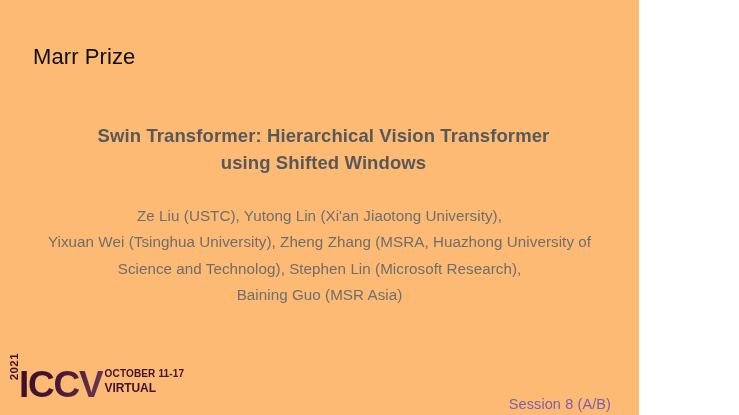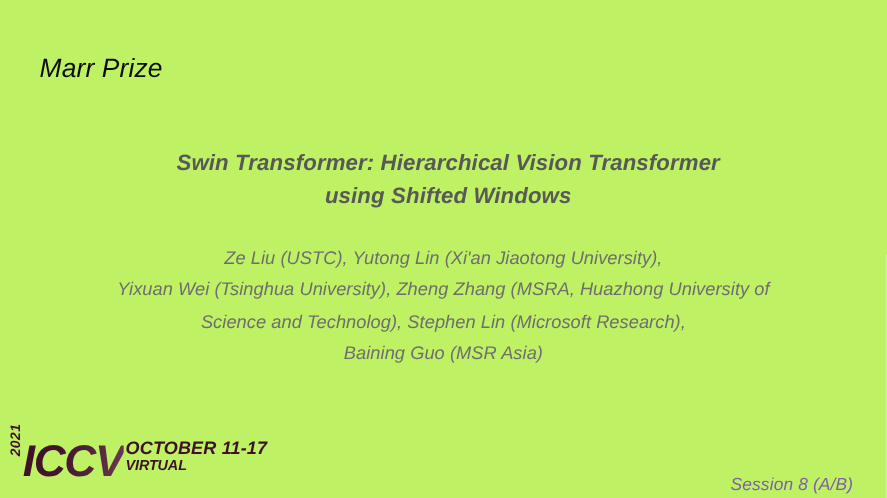--- a/index.html
+++ b/index.html
@@ -8,25 +8,24 @@
     padding: 0;
     background: #ffffff;
   }
   body {
     font-family: "Liberation Sans", sans-serif;
     -webkit-font-smoothing: antialiased;
   }
 
   .slide {
     position: relative;
-    width: 739px;
+    width: 639px;
     height: 415px;
-    background: #bef264;
+    background: #fdba74;
     overflow: hidden;
-    font-style: italic;
   }
 
   
   .award-label {
     position: absolute;
     left: 33px;
     top: 43px;
     font-size: 22px;
     font-weight: 400;
     color: #0d0d0d;
@@ -125,21 +124,21 @@
 
   .logo-right {
     display: flex;
     flex-direction: column;
     justify-content: flex-end;
     margin-left: 2px;
     padding-bottom: 2px;
   }
 
   .logo-date {
-    font-size: 15px;
+    font-size: 10px;
     font-weight: 700;
     color: #3f1129;
     letter-spacing: 0.15px;
     line-height: 11px;
     white-space: nowrap;
   }
 
   .logo-mode {
     font-size: 12px;
     font-weight: 700;

